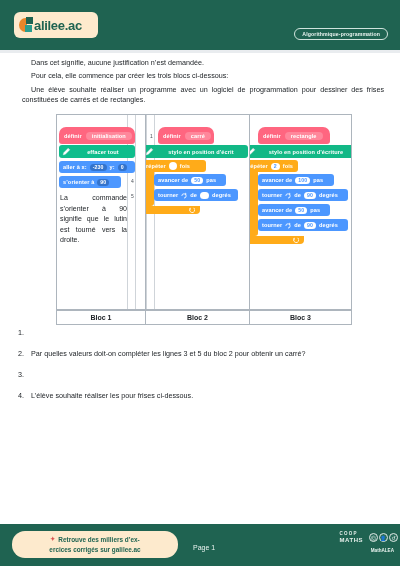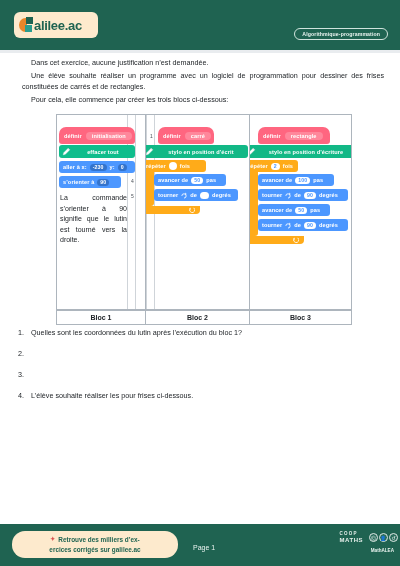--- a/index.html
+++ b/index.html
@@ -209,23 +209,23 @@
       <span class="logo-sq-t"></span>
       <span class="logo-sq-b"></span>
     </span>
     <span class="logo-text">alilee.ac</span>
   </div>
   <div class="hdr-badge">Algorithmique-programmation</div>
 </div>
 <div class="hdr-rule"></div>
 
 <div class="intro">
-  <p class="indent">Dans cet exercice, aucune justification n’est demandée.</p>
+  <p class="indent">Dans cet signifie, aucune justification n’est demandée.</p>
+  <p class="indent">Pour cela, elle commence par créer les trois blocs ci-dessous:</p>
   <p class="indent">Une élève souhaite réaliser un programme avec un logiciel de programmation pour dessiner des frises constituées de carrés et de rectangles.</p>
-  <p class="indent">Pour cela, elle commence par créer les trois blocs ci-dessous:</p>
 </div>
 
 <div class="tbl">
   <div class="tbl-cols">
 
     <div class="tcol c1">
       <div class="gutter" style="left:70px;">
         <span style="top:18px;">1</span>
         <span style="top:33px;">2</span>
         <span style="top:48px;">3</span>
@@ -380,24 +380,24 @@
 
 <div class="tbl-foot">
   <div class="c1">Bloc 1</div>
   <div class="c2">Bloc 2</div>
   <div class="c3">Bloc 3</div>
 </div>
 
 <div class="qs">
   <div class="q">
     <span class="q-num">1.</span>
-    <span>Quelles sont les coordonnées du lutin après l’exécution du bloc 1?</span>
   </div>
   <div class="q">
     <span class="q-num">2.</span>
+    <span>Par quelles valeurs doit-on compléter les lignes 3 et 5 du bloc 2 pour obtenir un carré?</span>
   </div>
   <div class="q">
     <span class="q-num">3.</span>
   </div>
   <div class="q">
     <span class="q-num">4.</span>
     <span>L’élève souhaite réaliser les pour frises ci-dessous.</span>
   </div>
 </div>
 

